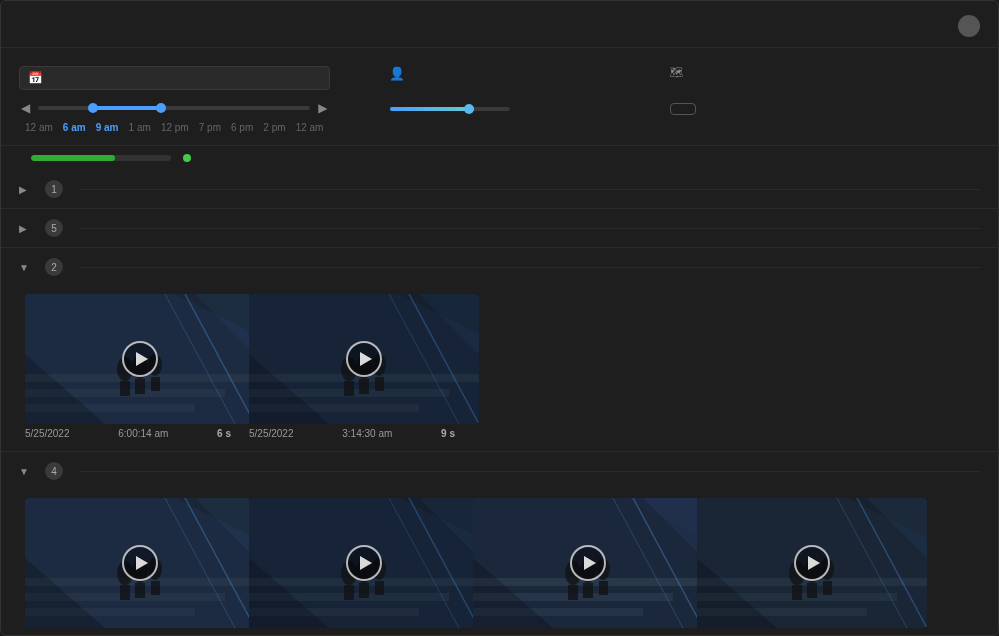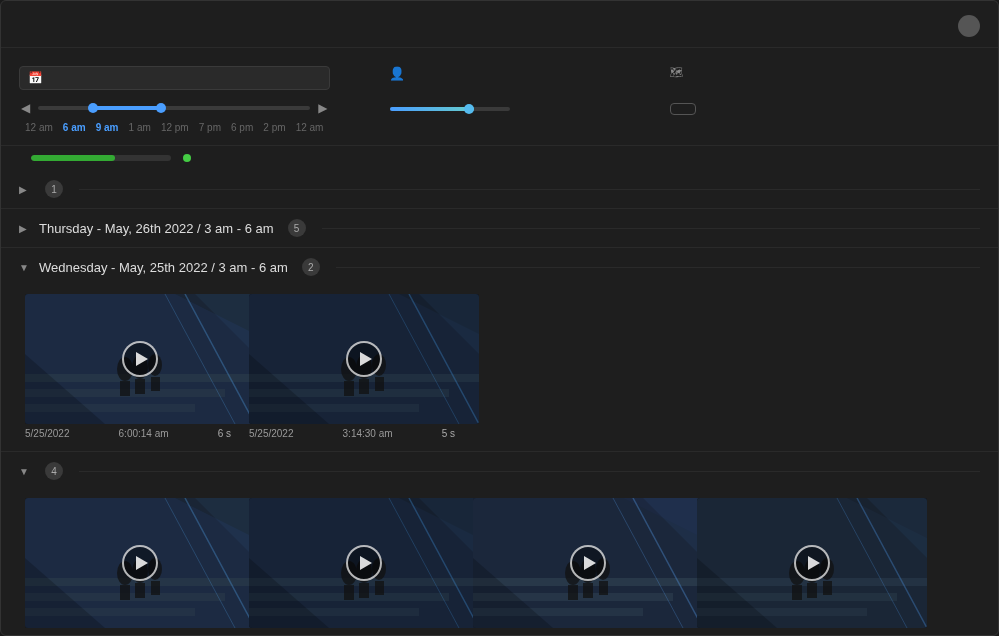--- a/index.html
+++ b/index.html
@@ -291,21 +291,21 @@
     .video-meta {
       display: flex;
       justify-content: space-between;
       align-items: center;
       padding: 4px 0 0;
       font-size: 10px;
       color: #888;
     }
     .video-date { color: #999; }
     .video-time { color: #999; }
-    .video-duration { color: #aaa; }
+    .video-duration { color: #aaa; font-weight: bold; }
     .where-section {
       min-width: 200px;
     }
   </style>
 </head>
 <body>
 
 <div class="modal">
 
   <div class="modal-header">
@@ -387,29 +387,27 @@
       <div class="day-group">
         <div class="day-header">
           <span class="chevron">▶</span>
           <div class="day-badge">1</div>
           <div class="day-separator"></div>
         </div>
       </div>
       <div class="day-group">
         <div class="day-header">
           <span class="chevron">▶</span>
-          <span>Thursday - May, 26th 2022 / 3 am - 6 am</span>
           <div class="day-badge">5</div>
           <div class="day-separator"></div>
         </div>
       </div>
       <div class="day-group">
         <div class="day-header">
           <span class="chevron">▼</span>
-          <span>Wednesday - May, 25th 2022 / 3 am - 6 am</span>
           <div class="day-badge">2</div>
           <div class="day-separator"></div>
         </div>
         <div class="video-grid">
           <div class="video-card">
             <div class="video-thumb"><svg xmlns="http://www.w3.org/2000/svg" viewBox="0 0 230 130" width="230" height="130">
     <rect width="230" height="130" fill="#1a2535"></rect>
 
     <polygon points="0,130 230,130 230,40 150,0 0,0" fill="#1e3050" opacity="0.5"></polygon>
 
@@ -465,21 +463,21 @@
 
     <polygon points="170,0 230,0 230,60" fill="#3a80c0" opacity="0.08"></polygon>
 
     <polygon points="0,60 0,130 80,130" fill="#000" opacity="0.2"></polygon>
   </svg><div class="play-overlay">
                 <div class="play-triangle"></div>
               </div></div>
             <div class="video-meta">
               <span class="video-date">5/25/2022</span>
               <span class="video-time">3:14:30 am</span>
-              <span class="video-duration">5 s</span>
+              <span class="video-duration">9 s</span>
             </div>
           </div>
         </div>
       </div>
       <div class="day-group">
         <div class="day-header">
           <span class="chevron">▼</span>
           <div class="day-badge">4</div>
           <div class="day-separator"></div>
         </div>

